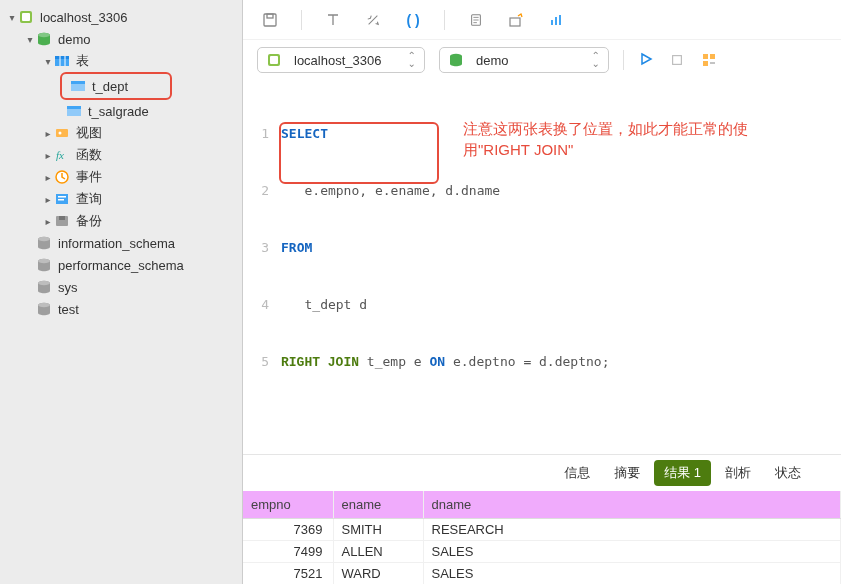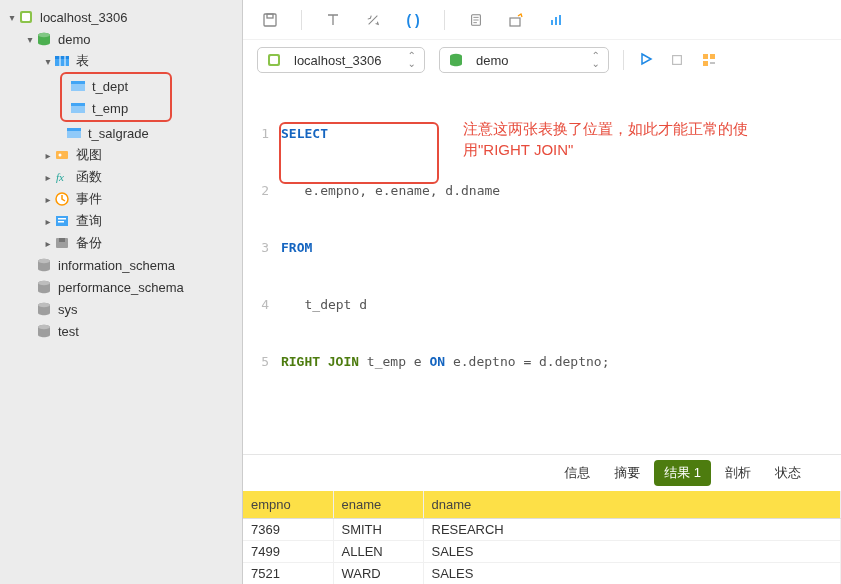--- a/index.html
+++ b/index.html
@@ -33,23 +33,23 @@
 .kw { color: #1565c0; font-weight: bold; }
 .kw2 { color: #4d7c0f; font-weight: bold; font-family: Liberation Mono, monospace; }
 .txt { color: #555; }
 .sql-box { position: absolute; border: 2.5px solid #e74c3c; border-radius: 6px; }
 .annotation { position: absolute; color: #e74c3c; font-size: 15px; font-family: -apple-system, sans-serif; white-space: normal; width: 320px; line-height: 1.4; }
 .tabs { height: 36px; display: flex; align-items: center; justify-content: flex-end; padding-right: 30px; gap: 4px; font-size: 13px; }
 .tab { padding: 4px 10px; color: #333; cursor: pointer; border-radius: 4px; }
 .tab.active { background: #4d7c0f; color: #fff; }
 .results { flex: 1; overflow: auto; }
 .results table { border-collapse: collapse; width: 100%; }
-.results th { text-align: left; font-weight: normal; color: #444; padding: 6px 8px; border-bottom: 1px solid #ddd; background: #fde047; border-right: 1px solid #eee; font-size: 13px; }
+.results th { text-align: left; font-weight: normal; color: #444; padding: 6px 8px; border-bottom: 1px solid #ddd; background: #f0abfc; border-right: 1px solid #eee; font-size: 13px; }
 .results td { padding: 3px 8px; border-bottom: 1px solid #f0f0f0; border-right: 1px solid #f0f0f0; font-size: 13px; color: #333; }
-.results td.num { padding-right: 10px; width: 90px; }
+.results td.num { text-align: right; padding-right: 10px; width: 90px; }
 .results-wrap { position: relative; }
 </style>
 </head>
 <body>
 
 <div class="app">
 
   <div class="sidebar">
     <div class="tree-item indent-0">
       <span class="chev">▾</span>
@@ -86,29 +86,20 @@
     </div>
     <div class="highlight-box" style="margin-left:60px;margin-right:70px;">
       <div class="tree-item" style="padding-left:6px">
         <span class="icon">
             <svg viewBox="0 0 16 16">
               <rect x="1" y="3" width="14" height="10" fill="#90caf9"></rect>
               <rect x="1" y="3" width="14" height="3" fill="#42a5f5"></rect>
             </svg>
           </span>
         <span class="label">t_dept</span>
-      </div>
-      <div class="tree-item" style="padding-left:6px">
-        <span class="icon">
-            <svg viewBox="0 0 16 16">
-              <rect x="1" y="3" width="14" height="10" fill="#90caf9"></rect>
-              <rect x="1" y="3" width="14" height="3" fill="#42a5f5"></rect>
-            </svg>
-          </span>
-        <span class="label">t_emp</span>
       </div>
     </div>
     <div class="tree-item indent-3">
       <span class="icon">
           <svg viewBox="0 0 16 16">
             <rect x="1" y="3" width="14" height="10" fill="#90caf9"></rect>
             <rect x="1" y="3" width="14" height="3" fill="#42a5f5"></rect>
           </svg>
         </span>
       <span class="label">t_salgrade</span>

